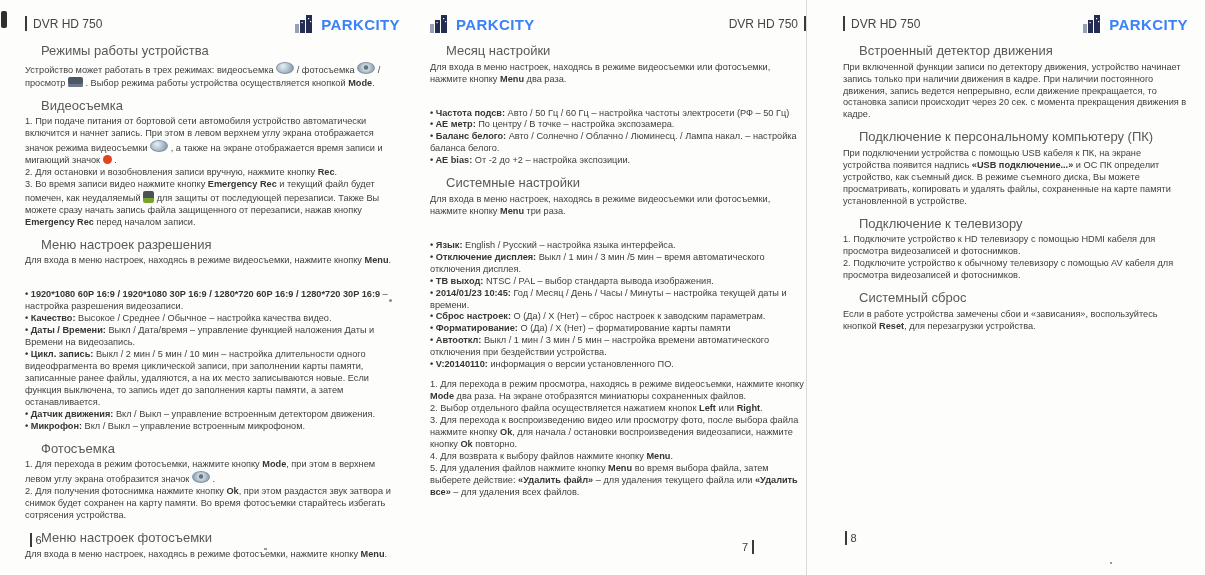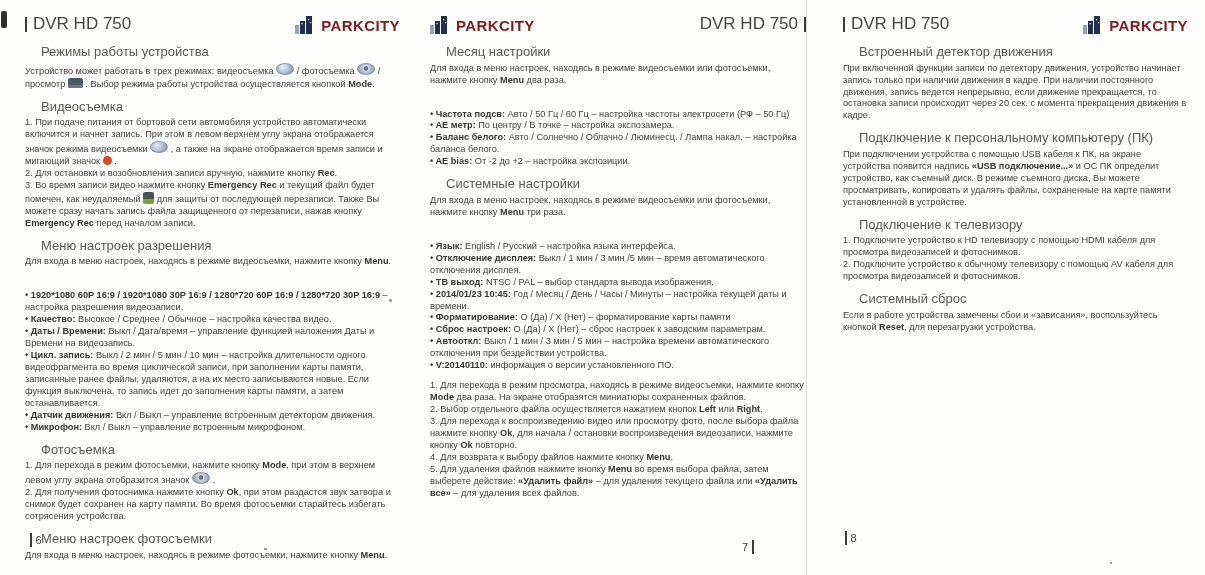--- a/index.html
+++ b/index.html
@@ -3,24 +3,24 @@
 <meta charset="utf-8">
 <style>
   html,body{margin:0;padding:0;background:#ffffff;}
   .spread{position:relative;width:1205px;height:575px;background:#fdfdfc;overflow:hidden;
           font-family:"Liberation Sans",sans-serif;color:#3e3e3e;}
   .page{position:absolute;top:14px;}
   .page6{left:25px;width:375px;}
   .page7{left:430px;width:376px;}
   .page8{left:843px;width:345px;}
   .hdr{display:flex;justify-content:space-between;align-items:center;margin-bottom:10px;}
-  .model{font-size:17px;color:#454545;display:flex;align-items:center;gap:6px;}
+  .model{font-size:12px;color:#454545;display:flex;align-items:center;gap:6px;}
   .vbar{display:inline-block;width:2px;height:15px;background:#3a3a3a;}
   .logo{display:flex;align-items:flex-end;gap:4px;}
-  .logo-text{font-size:15px;font-weight:bold;color:#7f1d1d;letter-spacing:.4px;}
+  .logo-text{font-size:15px;font-weight:bold;color:#3b82f6;letter-spacing:.4px;}
   .content{font-size:9.2px;line-height:1.3;}
   h3{font-size:13px;font-weight:normal;color:#595959;margin:0 0 3px 16px;line-height:1.2;}
   .section{margin-bottom:8px;}
   .para,.bullet{margin:0;}
   .para + .bullet{margin-top:22px;}
   .b{font-weight:bold;color:#363636;}
   .pagenum{position:absolute;font-size:11px;color:#3c3c3c;display:flex;align-items:center;gap:4px;}
   .pn6{left:30px;top:533px;}
   .pn7{left:742px;top:540px;}
   .pn8{left:845px;top:531px;}
@@ -136,22 +136,22 @@
           <div class="bullet"><span class="b">• </span><span class="b">Баланс белого:</span><span> Авто / Солнечно / Облачно / Люминесц. / Лампа накал. – настройка баланса белого.</span></div>
           <div class="bullet"><span class="b">• </span><span class="b">AE bias:</span><span> От -2 до +2 – настройка экспозиции.</span></div>
         </div>
         <div class="section">
           <h3>Системные настройки</h3>
           <div class="para"><span>Для входа в меню настроек, находясь в режиме видеосъемки или фотосъемки, нажмите кнопку </span><span class="b">Menu</span><span> три раза.</span></div>
           <div class="bullet"><span class="b">• </span><span class="b">Язык:</span><span> English / Русский – настройка языка интерфейса.</span></div>
           <div class="bullet"><span class="b">• </span><span class="b">Отключение дисплея:</span><span> Выкл / 1 мин / 3 мин /5 мин – время автоматического отключения дисплея.</span></div>
           <div class="bullet"><span class="b">• </span><span class="b">ТВ выход:</span><span> NTSC / PAL – выбор стандарта вывода изображения.</span></div>
           <div class="bullet"><span class="b">• </span><span class="b">2014/01/23 10:45:</span><span> Год / Месяц / День / Часы / Минуты – настройка текущей даты и времени.</span></div>
+          <div class="bullet"><span class="b">• </span><span class="b">Сброс настроек:</span><span> О (Да) / X (Нет) – сброс настроек к заводским параметрам.</span></div>
           <div class="bullet"><span class="b">• </span><span class="b">Форматирование:</span><span> О (Да) / X (Нет) – форматирование карты памяти</span></div>
-          <div class="bullet"><span class="b">• </span><span class="b">Сброс настроек:</span><span> О (Да) / X (Нет) – сброс настроек к заводским параметрам.</span></div>
           <div class="bullet"><span class="b">• </span><span class="b">Автооткл:</span><span> Выкл / 1 мин / 3 мин / 5 мин – настройка времени автоматического отключения при бездействии устройства.</span></div>
           <div class="bullet"><span class="b">• </span><span class="b">V:20140110:</span><span> информация о версии установленного ПО.</span></div>
         </div>
         <div class="section">
           <div class="para"><span>1. Для перехода в режим просмотра, находясь в режиме видеосъемки, нажмите кнопку </span><span class="b">Mode</span><span> два раза. На экране отобразятся миниатюры сохраненных файлов.</span></div>
           <div class="para"><span>2. Выбор отдельного файла осуществляется нажатием кнопок </span><span class="b">Left</span><span> или </span><span class="b">Right</span><span>.</span></div>
           <div class="para"><span>3. Для перехода к воспроизведению видео или просмотру фото, после выбора файла нажмите кнопку </span><span class="b">Ok</span><span>, для начала / остановки воспроизведения видеозаписи, нажмите кнопку </span><span class="b">Ok</span><span> повторно.</span></div>
           <div class="para"><span>4. Для возврата к выбору файлов нажмите кнопку </span><span class="b">Menu</span><span>.</span></div>
           <div class="para"><span>5. Для удаления файлов нажмите кнопку </span><span class="b">Menu</span><span> во время выбора файла, затем выберете действие: </span><span class="b">«Удалить файл»</span><span> – для удаления текущего файла или </span><span class="b">«Удалить все»</span><span> – для удаления всех файлов.</span></div>
         </div>

